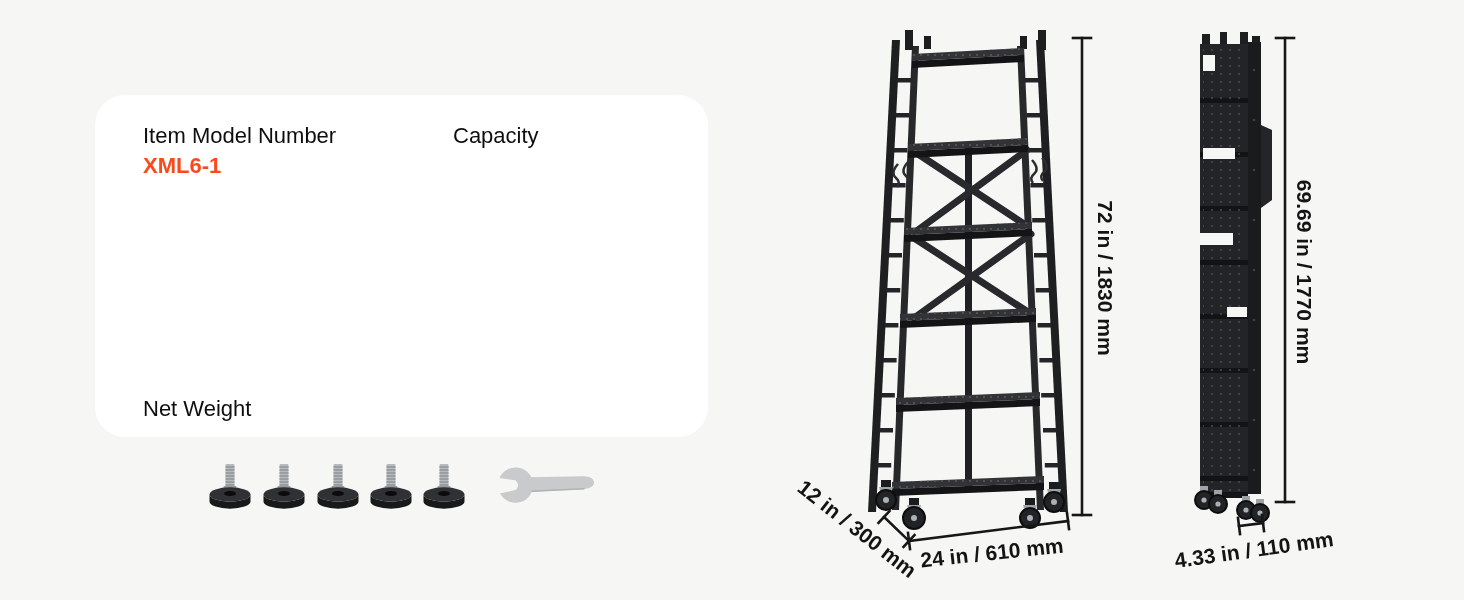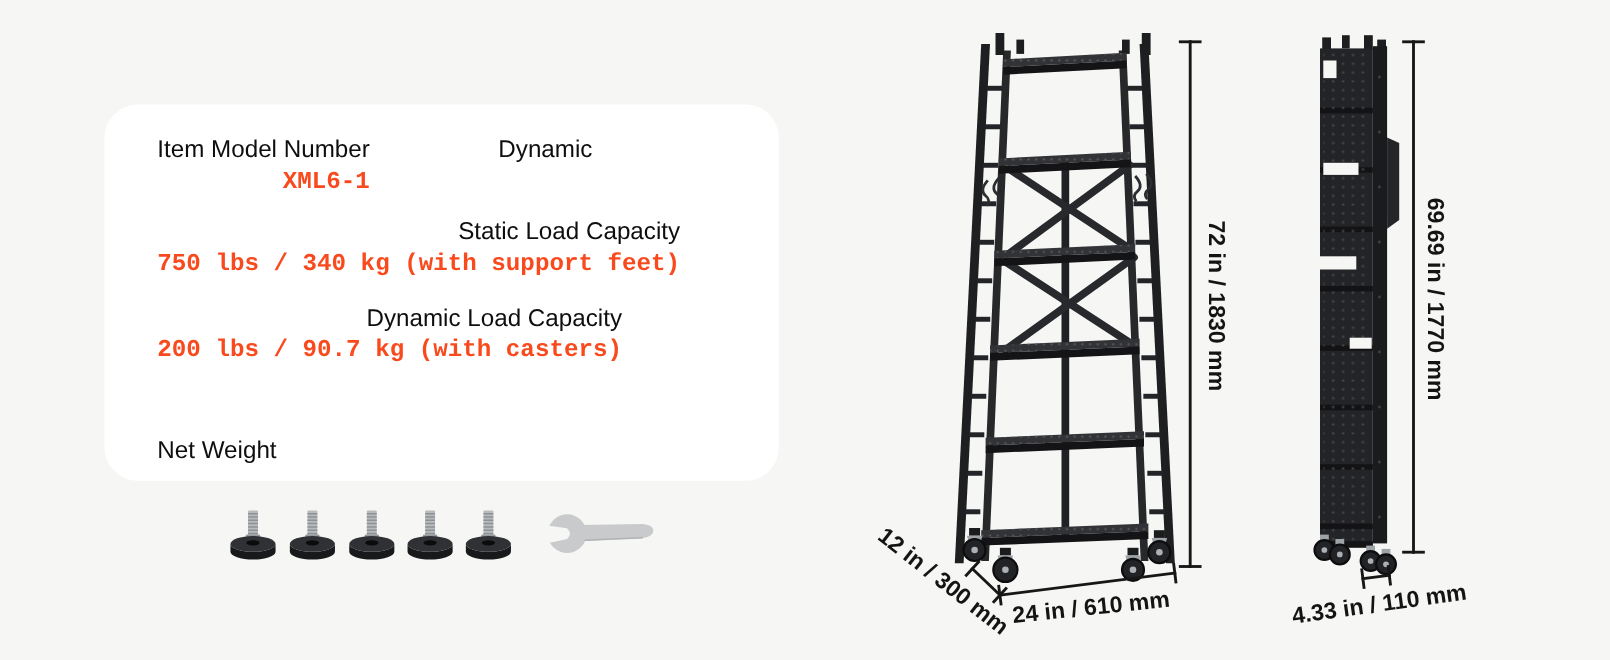--- a/index.html
+++ b/index.html
@@ -1,24 +1,24 @@
 <!DOCTYPE html>
 <html><head>
 <meta charset="utf-8">
 <style>
   html,body{margin:0;padding:0;background:#f6f6f4;}
   .stage{position:relative;width:1424px;height:600px;background:#f6f6f4;overflow:hidden;
-         font-family:"Liberation Sans",sans-serif;color:#101010;text-align:right;}
+         font-family:"Liberation Sans",sans-serif;color:#101010;}
 
   
   .spec-card{position:absolute;left:95px;top:95px;width:613px;height:342px;
              background:#ffffff;border-radius:30px;}
   .spec-group{position:absolute;}
   .spec-label{font-size:22px;font-weight:500;line-height:26px;color:#0e0e0e;white-space:nowrap;}
-  .spec-value{font-size:22px;font-weight:700;line-height:26px;color:#f94a1e;margin-top:4px;white-space:nowrap;font-family:Liberation Mono, monospace;}
+  .spec-value{font-size:22px;font-weight:700;line-height:26px;color:#f94a1e;margin-top:4px;white-space:nowrap;}
 
   
   .foot{position:absolute;top:463px;width:44px;height:46px;}
   .wrench{position:absolute;left:496px;top:464px;width:102px;height:42px;transform:rotate(-2deg);}
 
   
   .fig{position:absolute;}
   .dim-label{position:absolute;font-size:21px;font-weight:700;color:#141414;white-space:nowrap;
              transform:translate(-50%,-50%);}
   .rot90{transform:translate(-50%,-50%) rotate(90deg);}
@@ -30,29 +30,21 @@
 <body>
 
 <div class="stage">
 
   <div class="spec-card">
     <div class="spec-group" style="left:48px;top:28px;">
       <div class="spec-label">Item Model Number</div>
       <div class="spec-value">XML6-1</div>
     </div>
     <div class="spec-group" style="left:358px;top:28px;">
-      <div class="spec-label">Dynamic</div>
-    </div>
-    <div class="spec-group" style="left:48px;top:102px;">
-      <div class="spec-label">Static Load Capacity</div>
-      <div class="spec-value">750 lbs / 340 kg (with support feet)</div>
-    </div>
-    <div class="spec-group" style="left:48px;top:181px;">
-      <div class="spec-label">Dynamic Load Capacity</div>
-      <div class="spec-value">200 lbs / 90.7 kg (with casters)</div>
+      <div class="spec-label">Capacity</div>
     </div>
     <div class="spec-group" style="left:48px;top:261px;margin-top:40px;">
       <div class="spec-label">Net Weight</div>
     </div>
   </div>
 
   <div>
 
     <div class="foot" style="left:208px;">
       <svg width="44" height="46" viewBox="0 0 44 46">

